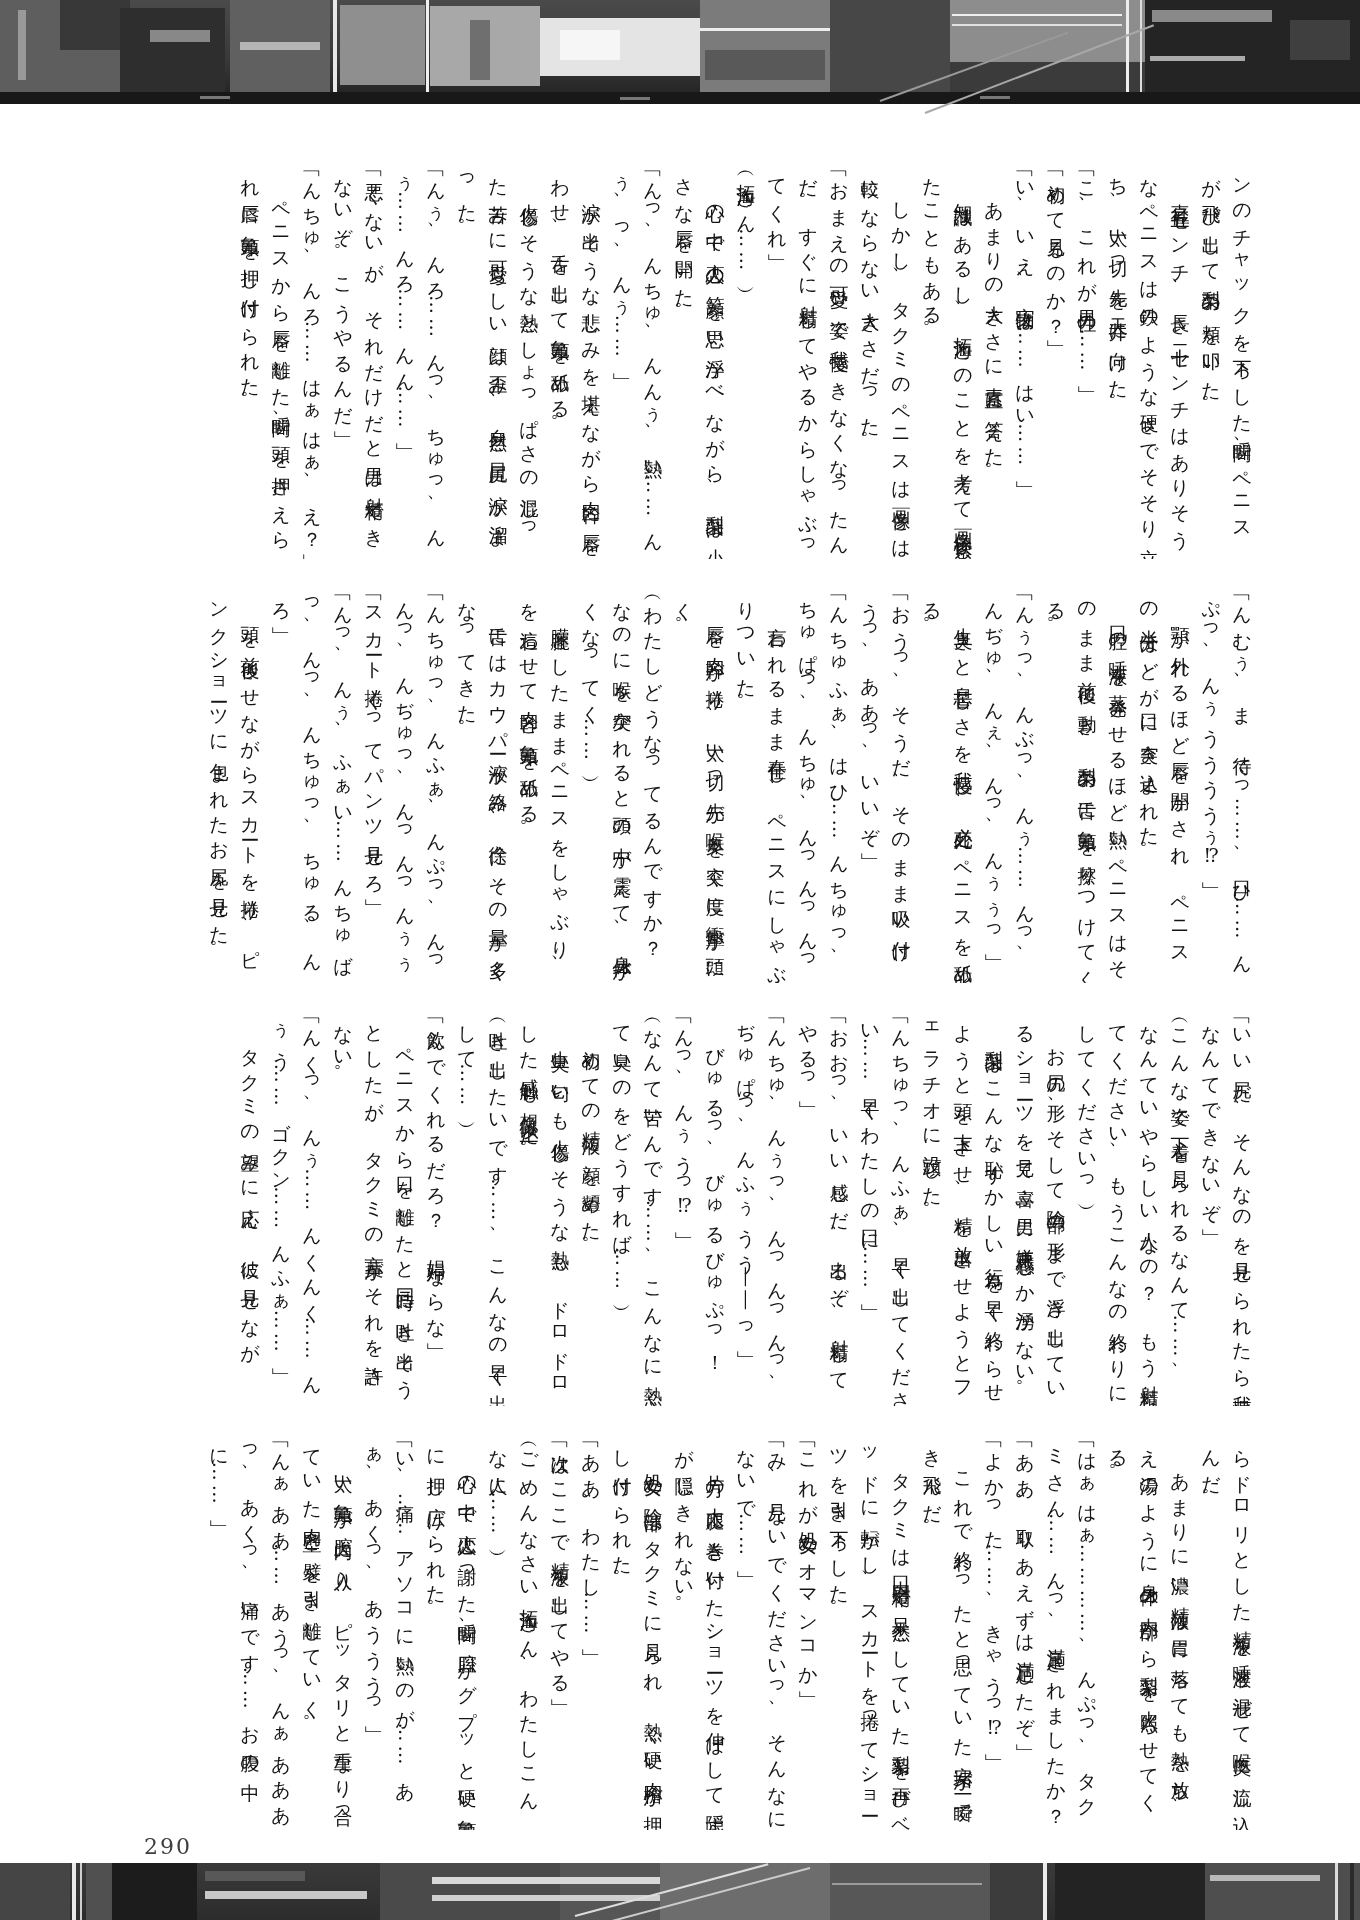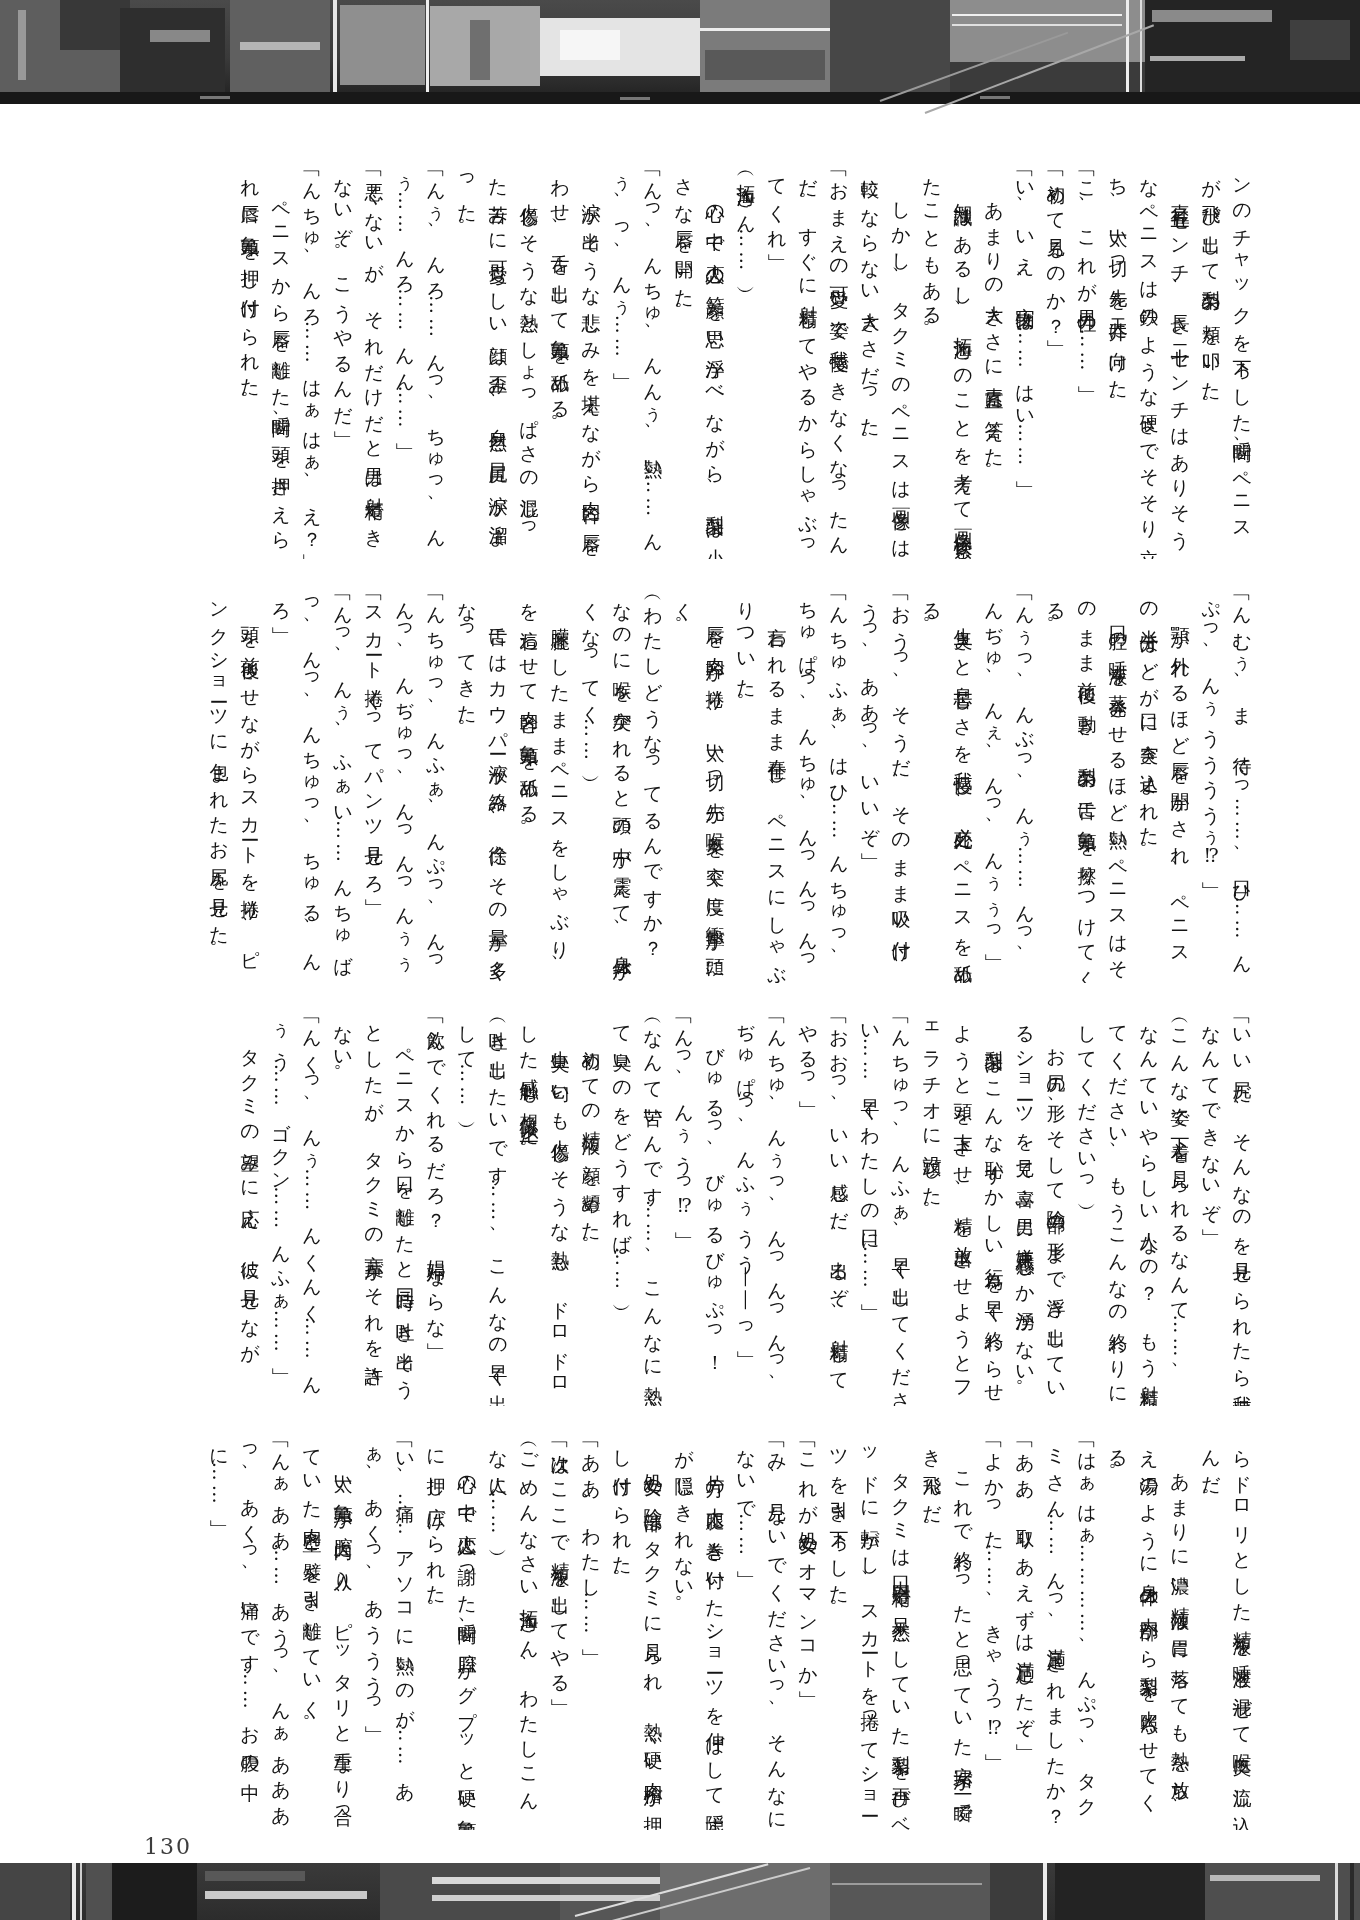--- a/index.html
+++ b/index.html
@@ -146,21 +146,21 @@
 　処女の陰部はタクミに見られ、熱く硬い肉槍が押し付けられた。
 「ああ、わたし……」
 「次はここで精液を出してやる」
 （ごめんなさい拓海さん、わたしこんな人に……）
 　心の中で恋人に謝った瞬間、膣口がグプッと硬い亀頭に押し広げられた。
 「い、痛……アソコに熱いのが……あぁ、あくっ、あうううっ」
 　太い亀頭が膣内に入り、ピッタリと重なり合っていた肉壁と襞を引き離していく。
 「んぁああ……あうっ、んぁあああっ、あくっ、痛いです……お腹の中に……」</div>
 </main>
 
-<div class="page-number">130</div>
+<div class="page-number">290</div>
 
 <div class="glitch glitch-bottom">
   <div class="g" style="left:0;top:0;width:70px;height:57px;background:#454545;"></div>
   <div class="g" style="left:72px;top:0;width:4px;height:57px;background:#e9e9e9;"></div>
   <div class="g" style="left:80px;top:0;width:2px;height:57px;background:#cfcfcf;"></div>
   <div class="g" style="left:86px;top:0;width:26px;height:57px;background:#505050;"></div>
   <div class="g" style="left:112px;top:0;width:85px;height:57px;background:#1c1c1c;"></div>
   <div class="g" style="left:205px;top:8px;width:100px;height:10px;background:#585858;"></div>
   <div class="g" style="left:205px;top:28px;width:162px;height:8px;background:#c9c9c9;"></div>
   <div class="g" style="left:380px;top:0;width:180px;height:57px;background:#4a4a4a;"></div>

